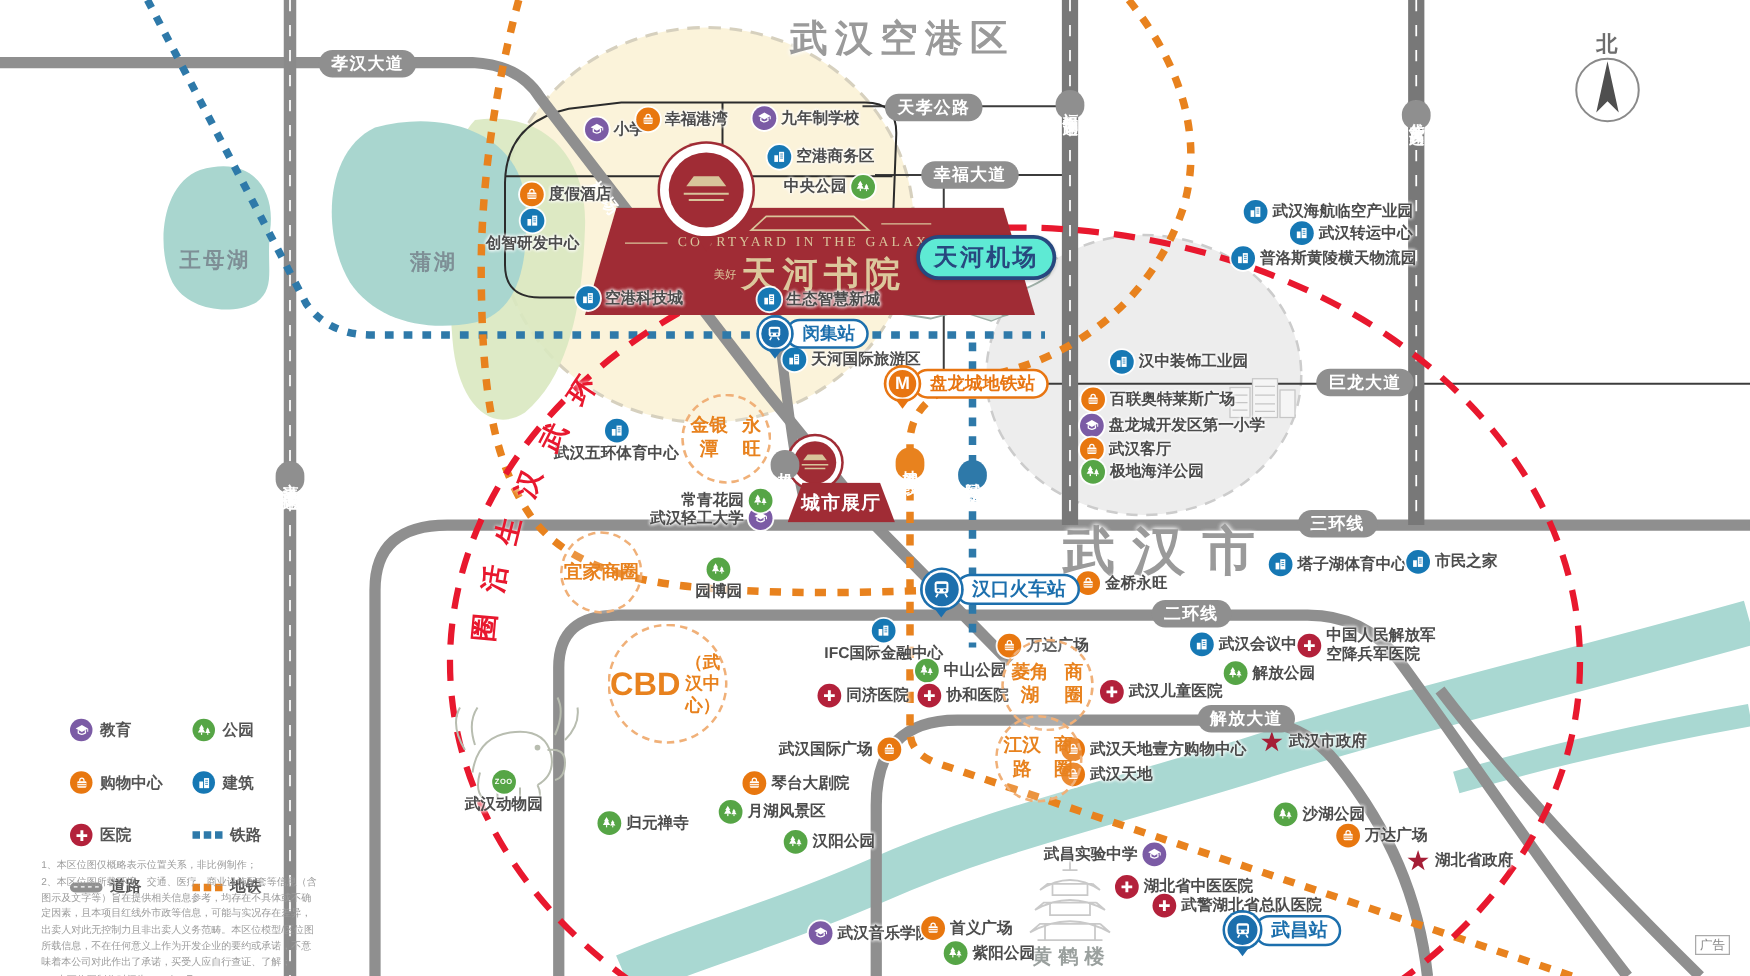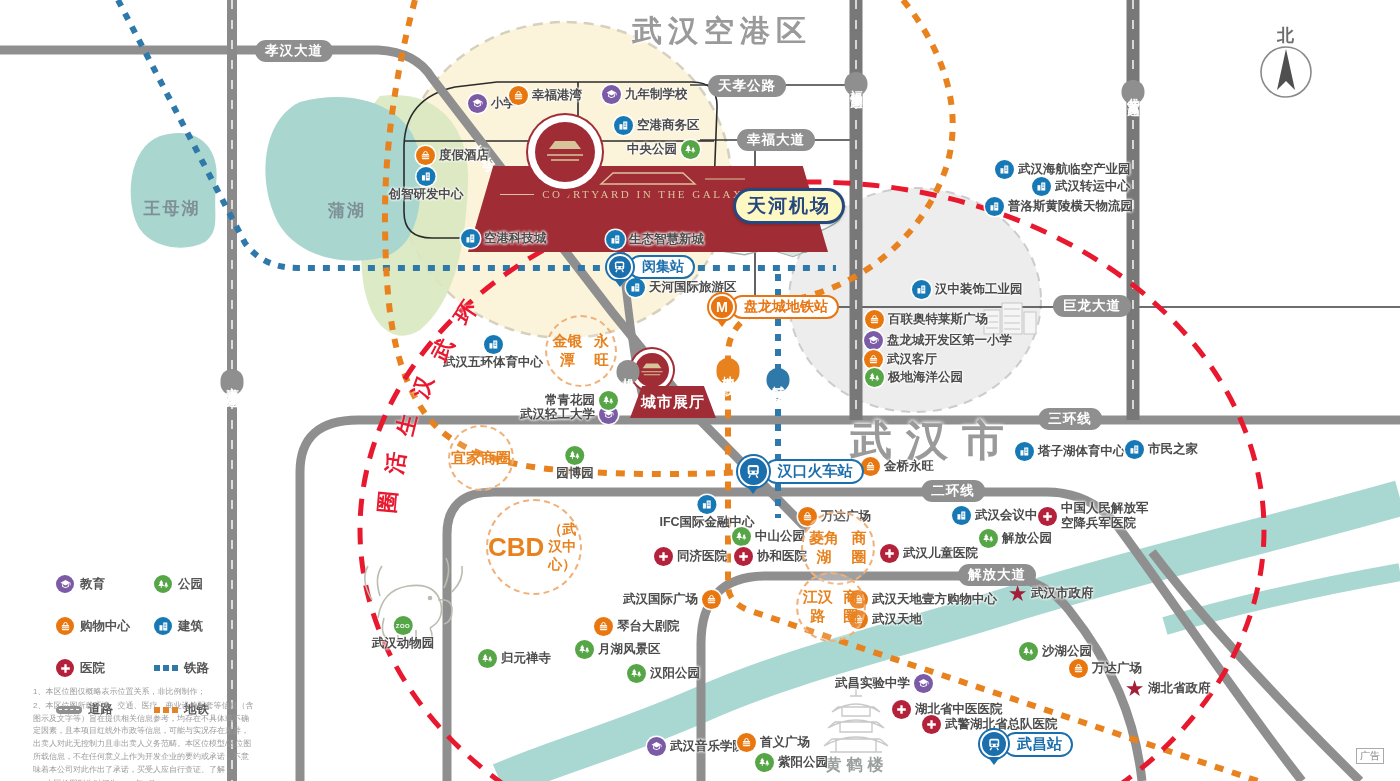--- a/index.html
+++ b/index.html
@@ -61,21 +61,21 @@
   
   .emblem{position:absolute;border-radius:50%;background:#fff;display:flex;align-items:center;justify-content:center;}
   .emblem .inner{border-radius:50%;background:#a02c35;display:flex;align-items:center;justify-content:center;}
   .emblem:after{content:"";position:absolute;left:50%;bottom:-12px;transform:translateX(-50%);
        border:8px solid transparent;border-top:12px solid #a02c35;border-bottom:none;}
   
   .exhib{position:absolute;left:630px;top:386px;width:86px;height:32px;background:#a02c35;
          clip-path:polygon(14% 0,86% 0,100% 100%,0 100%);display:flex;align-items:center;justify-content:center;
          color:#fff;font-weight:bold;font-size:15px;letter-spacing:1px;}
   
-  .airport{position:absolute;left:733px;top:188px;width:106px;height:30px;background:#fef9c3;border:3px solid #27487f;
+  .airport{position:absolute;left:733px;top:188px;width:106px;height:30px;background:#5eead4;border:3px solid #27487f;
            border-radius:18px;display:flex;align-items:center;justify-content:center;color:#27487f;
            font-size:19px;font-weight:bold;letter-spacing:2px;box-shadow:0 1px 3px rgba(0,0,0,.2);}
   
   .legend{position:absolute;left:56px;top:575px;display:grid;grid-template-columns:auto auto;
           column-gap:22px;row-gap:8px;gap:24px;}
   .legend .li{display:flex;align-items:center;gap:6px;font-size:12.5px;color:#555;font-weight:600;}
   .dashsw{display:flex;gap:3px;}
   .dashsw i{width:6px;height:6px;display:block;}
   .dashsw.rail i{background:#2e79a9;}
   .dashsw.metro i{background:#e8821e;}
@@ -200,20 +200,24 @@
 <div class="adtag">广告</div>
 
 <div class="diag-road-label" style="left:474px;top:138px;transform:rotate(52deg);">机场二高速</div>
 
 <div class="banner">
   <svg class="roof" width="210" height="16" viewBox="0 0 210 16">
     <path d="M70,2 L140,2 L152,13 L58,13 Z" fill="none" stroke="#d9c49a" stroke-width="1.4"></path>
     <path d="M8,8 H48 M162,8 H202" stroke="#d9c49a" stroke-width="1"></path>
   </svg>
   <div class="en">COURTYARD IN THE GALAXY</div>
+  <div class="cn">
+    <span class="pre">美好</span>
+    <span class="big">天河书院</span>
+  </div>
 </div>
 
 <div class="emblem" style="left:528px;top:115px;width:74px;height:74px;box-shadow:0 0 0 2px #a02c35;">
   <div class="inner" style="width:60px;height:60px;">
     <svg width="44" height="30" viewBox="0 0 44 30">
           <path d="M12,4 L32,4 L38,12 L6,12 Z" fill="#d8c49a"></path>
           <path d="M4,18 H40 M8,23 H36" stroke="#d8c49a" stroke-width="1.6"></path>
         </svg>
   </div>
 </div>
@@ -432,21 +436,21 @@
     <div class="poi" style="left: 985px; top: 197px;">
       <span class="ic bld">
         <svg viewBox="0 0 20 20">
           <rect x="3.8" y="8" width="4.6" height="8.2" fill="#fff"></rect>
           <rect x="9.6" y="3.8" width="6.2" height="12.4" fill="#fff"></rect>
           <path d="M11 6.5 h3.4 M11 9 h3.4 M11 11.5 h3.4" stroke="#1678b4" stroke-width="1"></path>
         </svg>
       </span>
       <span class="lb">普洛斯黄陵横天物流园</span>
     </div>
-    <div class="poi" style="left: 912px; top: 280px;">
+    <div class="poi" style="left: 888px; top: 280px;">
       <span class="ic bld">
         <svg viewBox="0 0 20 20">
           <rect x="3.8" y="8" width="4.6" height="8.2" fill="#fff"></rect>
           <rect x="9.6" y="3.8" width="6.2" height="12.4" fill="#fff"></rect>
           <path d="M11 6.5 h3.4 M11 9 h3.4 M11 11.5 h3.4" stroke="#1678b4" stroke-width="1"></path>
         </svg>
       </span>
       <span class="lb">汉中装饰工业园</span>
     </div>
     <div class="poi" style="left: 865px; top: 310px;">

